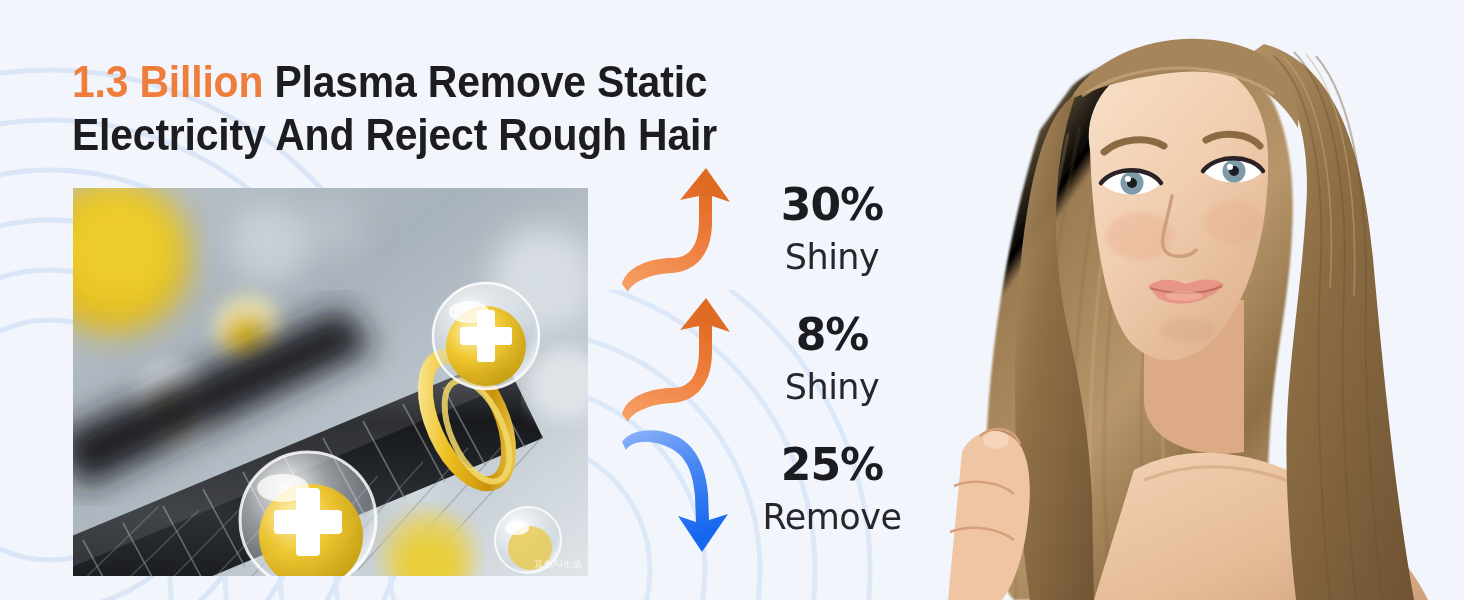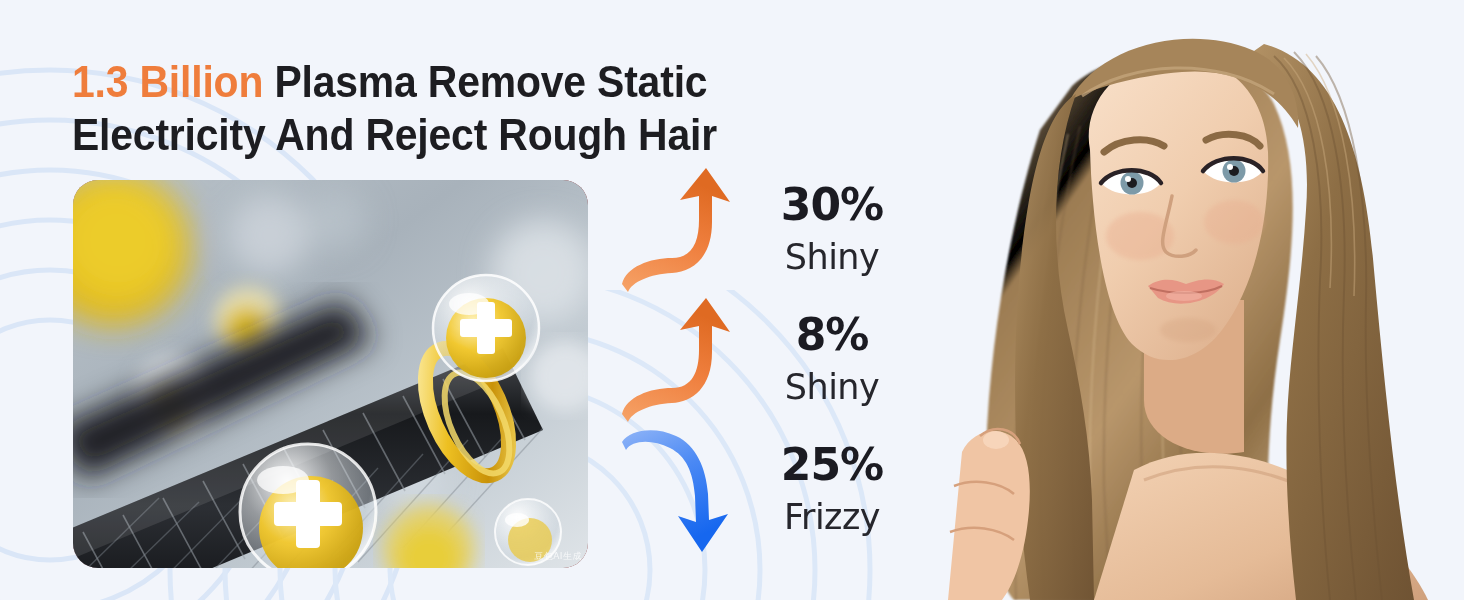--- a/index.html
+++ b/index.html
@@ -47,26 +47,25 @@
     color: #1d1d21;
     transform: scaleX(0.93);
     transform-origin: left top;
   }
   #headline .accent { color: #ef7d3c; }
 
   
   #product-photo {
     position: absolute;
     left: 73px;
-    top: 180px;
+    top: 188px;
     width: 515px;
     height: 388px;
     overflow: hidden;
     background: #7f1d1d;
-    border-radius: 25px;
   }
   #product-photo svg { display: block; }
   #photo-watermark {
     position: absolute;
     right: 6px;
     bottom: 5px;
     font-size: 9px;
     color: rgba(255,255,255,0.78);
     letter-spacing: 0.5px;
     font-family: "DejaVu Sans", sans-serif;
@@ -375,21 +374,21 @@
           <path d="M 2 16
                    C 10 4, 34 0, 56 10
                    C 76 19, 86 42, 88 68
                    L 89 94 L 108 88 L 82 126 L 58 90 L 76 96 L 75 70
                    C 73 46, 66 30, 50 22
                    C 32 13, 12 14, 6 24 Z" fill="url(#downGrad)"></path>
         </svg>
       </div>
       <div class="stat-text">
         <div class="stat-value">25%</div>
-        <div class="stat-label">Frizzy</div>
+        <div class="stat-label">Remove</div>
       </div>
     </div>
 
   </div>
 
   <div id="model-portrait">
     <svg width="520" height="600" viewBox="0 0 520 600" aria-hidden="true">
       <defs>
         <linearGradient id="hairMain" x1="0.1" y1="0" x2="0.9" y2="1">
           <stop offset="0%" stop-color="#c2a277"></stop>

